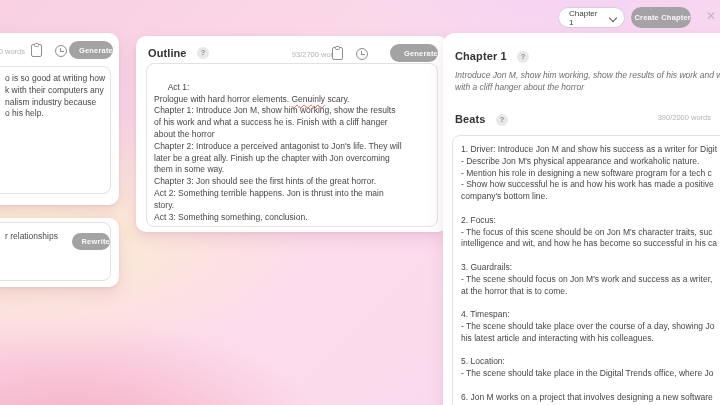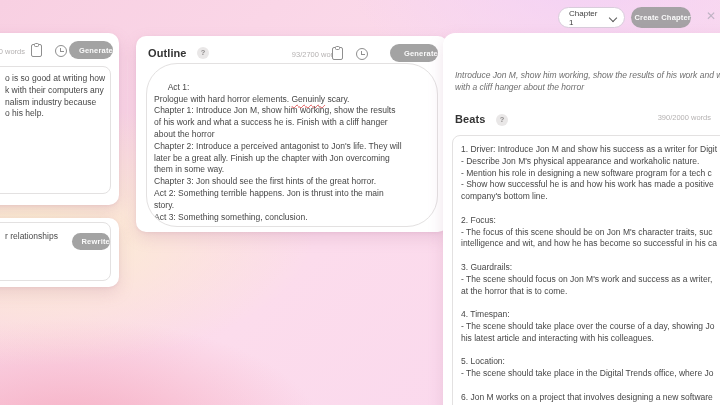--- a/index.html
+++ b/index.html
@@ -83,39 +83,43 @@
 
 <div class="card" style="left:136px;top:36px;width:292px;height:196px;padding-left:20px;">
   <div style="position:absolute;left:0;top:8px;width:100%;height:20px;">
     <span class="card-title" style="position:absolute;left:12px;top:3px;">Outline</span>
     <span class="help-badge" style="position:absolute;left:55px;top:3px;">?</span>
     <span class="wc" style="position:absolute;right:107px;top:6px;">93/2700 words</span>
     <span class="ic-clip" style="left:196px;top:3px;"></span>
     <span class="ic-clock" style="left:220px;top:4px;"></span>
     <button class="pill-btn" style="position:absolute;right:10px;top:0;width:48px;height:18px;">Generate</button>
   </div>
-  <div class="inner-box" style="left:10px;right:10px;top:27px;height:162px;border-radius:31px;">
+  <div class="inner-box" style="left:10px;right:10px;top:27px;height:162px;">
     <div class="txt" style="padding:6px 7px;">
       <span>Act 1:
 Prologue with hard horror elements. </span><span class="misspell">Genuinly</span><span> scary.
 Chapter 1: Introduce Jon M, show him working, show the results
 of his work and what a success he is. Finish with a cliff hanger
 about the horror
 Chapter 2: Introduce a perceived antagonist to Jon's life. They will
 later be a great ally. Finish up the chapter with Jon overcoming
 them in some way.
 Chapter 3: Jon should see the first hints of the great horror.
 Act 2: Something terrible happens. Jon is thrust into the main
 story.
 Act 3: Something something, conclusion.</span>
     </div>
   </div>
 </div>
 
 <div class="panel" style="left:443px;top:33px;width:322px;height:390px;">
+  <div style="position:absolute;left:12px;top:13px;">
+    <span class="card-title">Chapter 1</span>
+    <span class="help-badge">?</span>
+  </div>
   <div style="position:absolute;left:12px;top:36px;font-size:8.5px;line-height:12px;
               font-style:italic;color:#6e6e6e;white-space:pre;">Introduce Jon M, show him working, show the results of his work and what a s
 with a cliff hanger about the horror</div>
 
   <div style="position:absolute;left:12px;top:76px;width:298px;height:16px;">
     <span class="card-title">Beats</span>
     <span class="help-badge">?</span>
     <span class="wc" style="position:absolute;right:42px;top:4px;">390/2000 words</span>
     
   </div>

